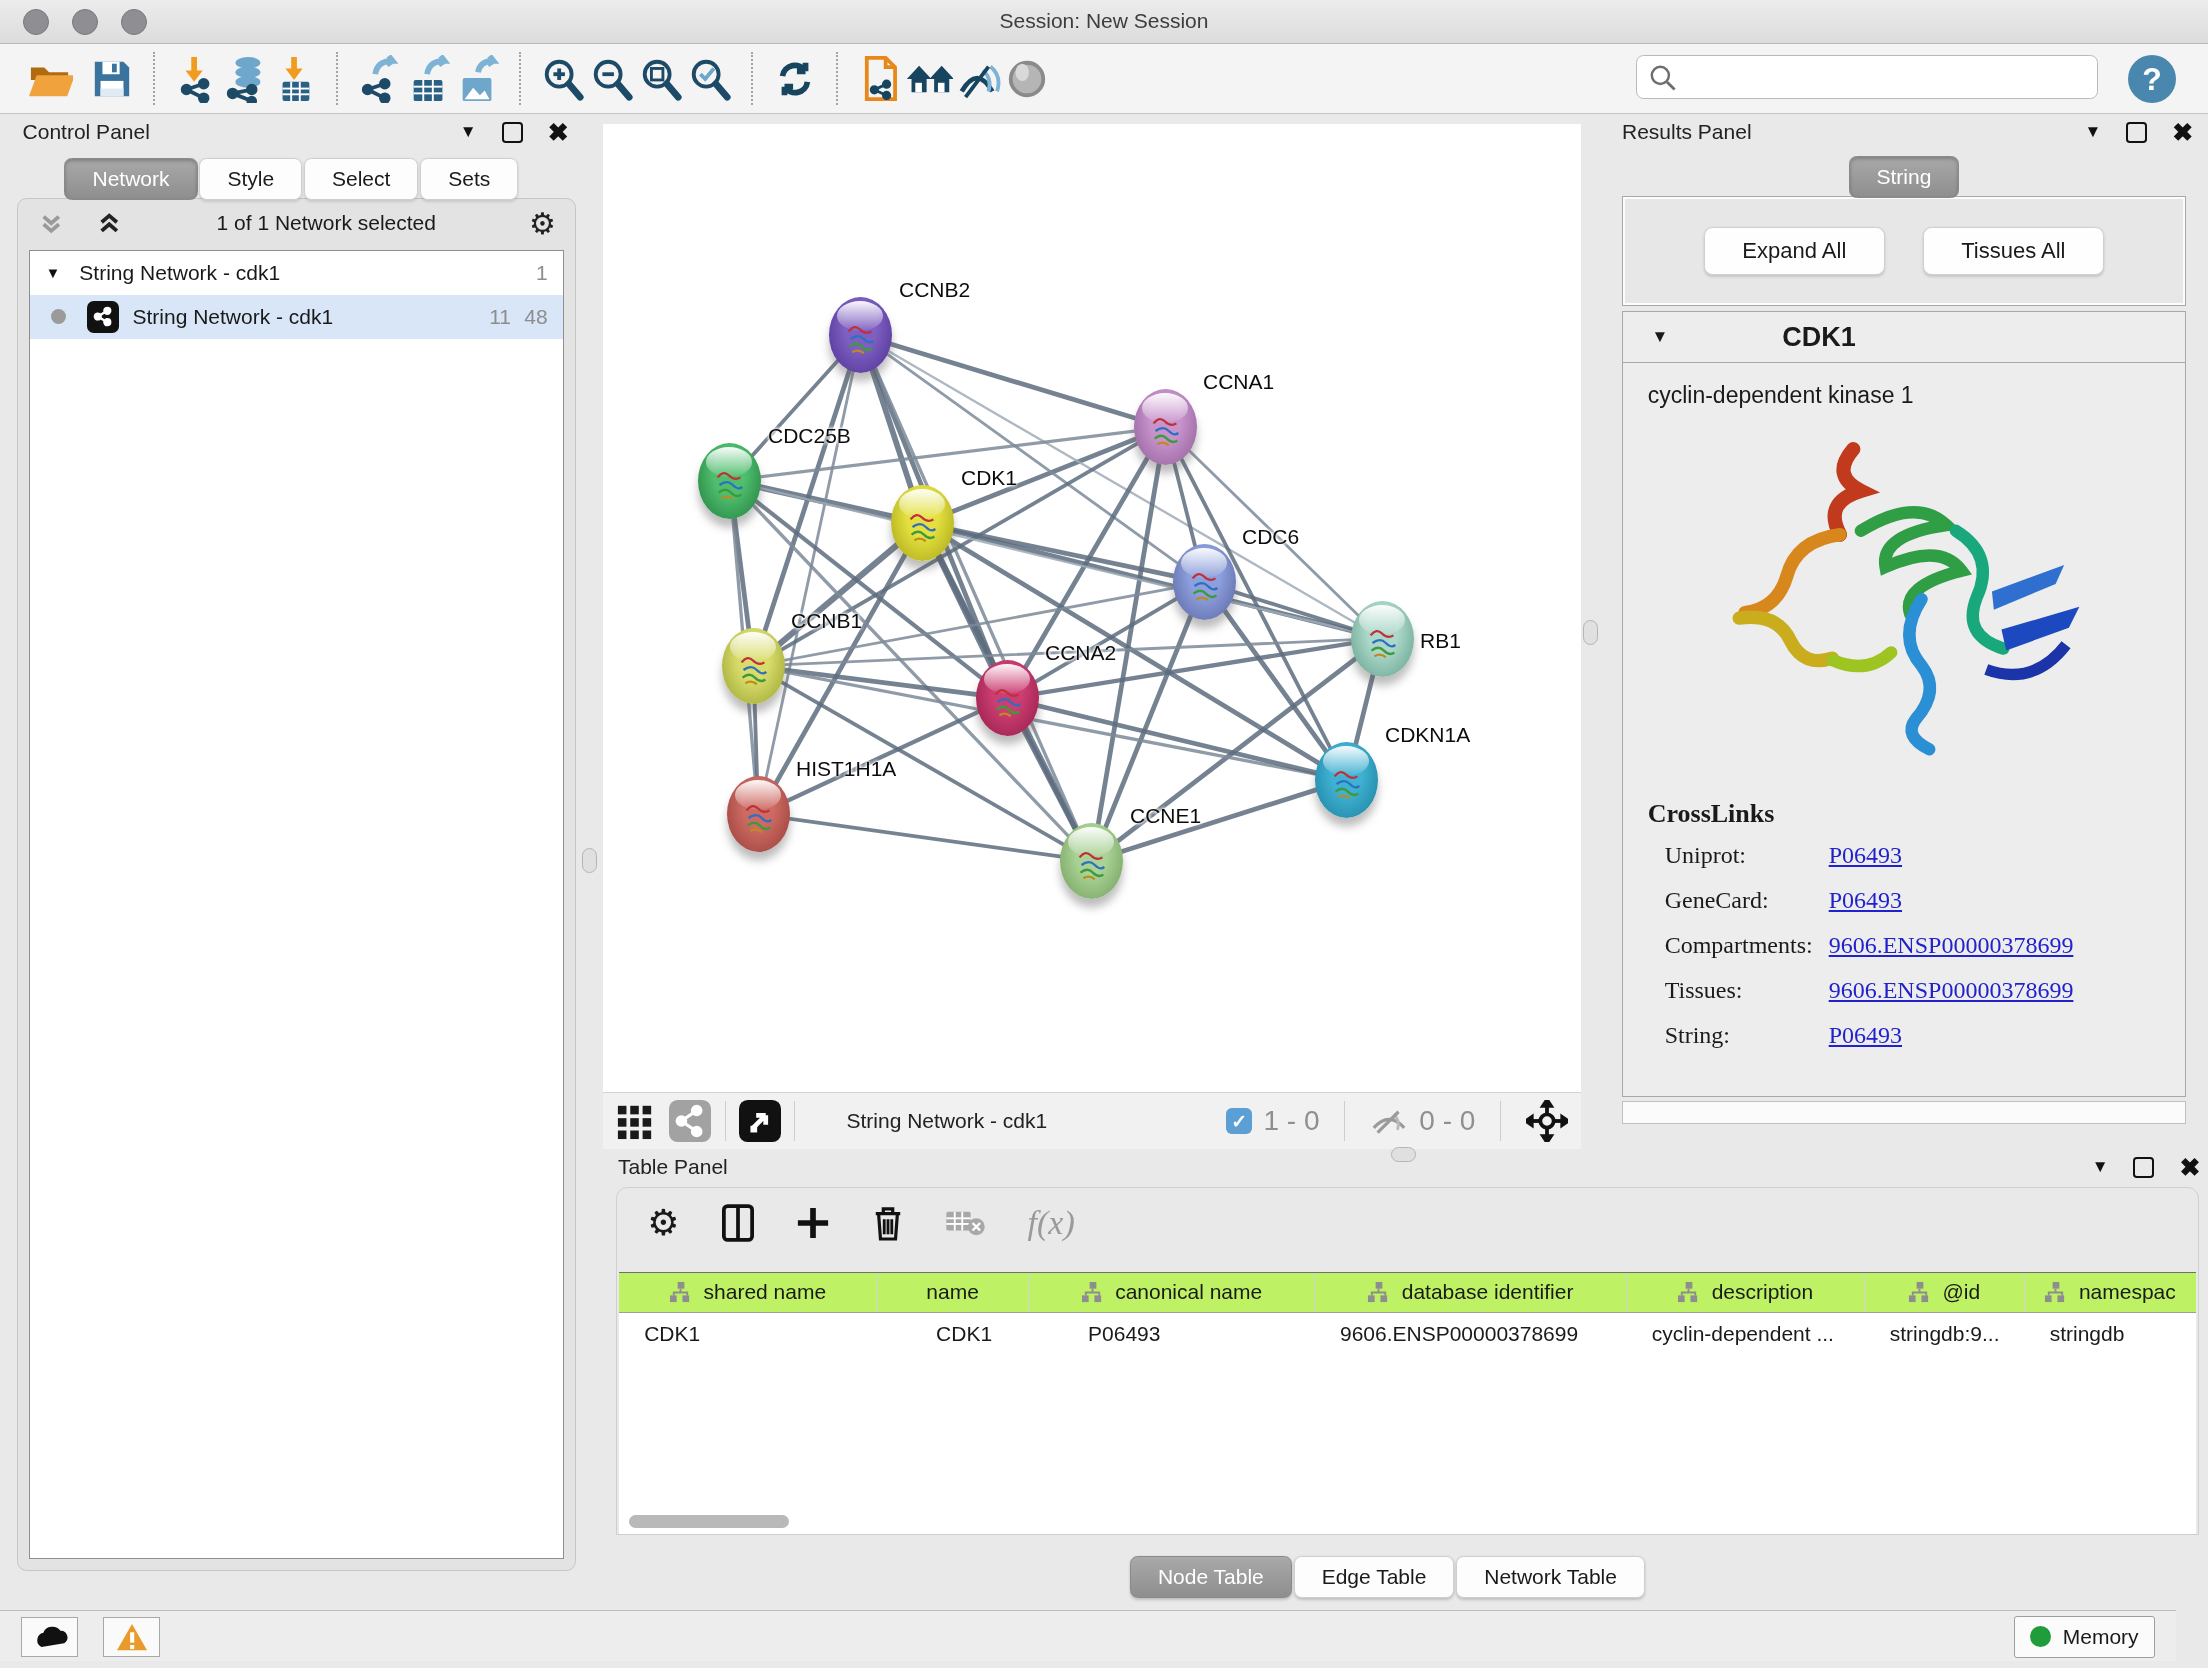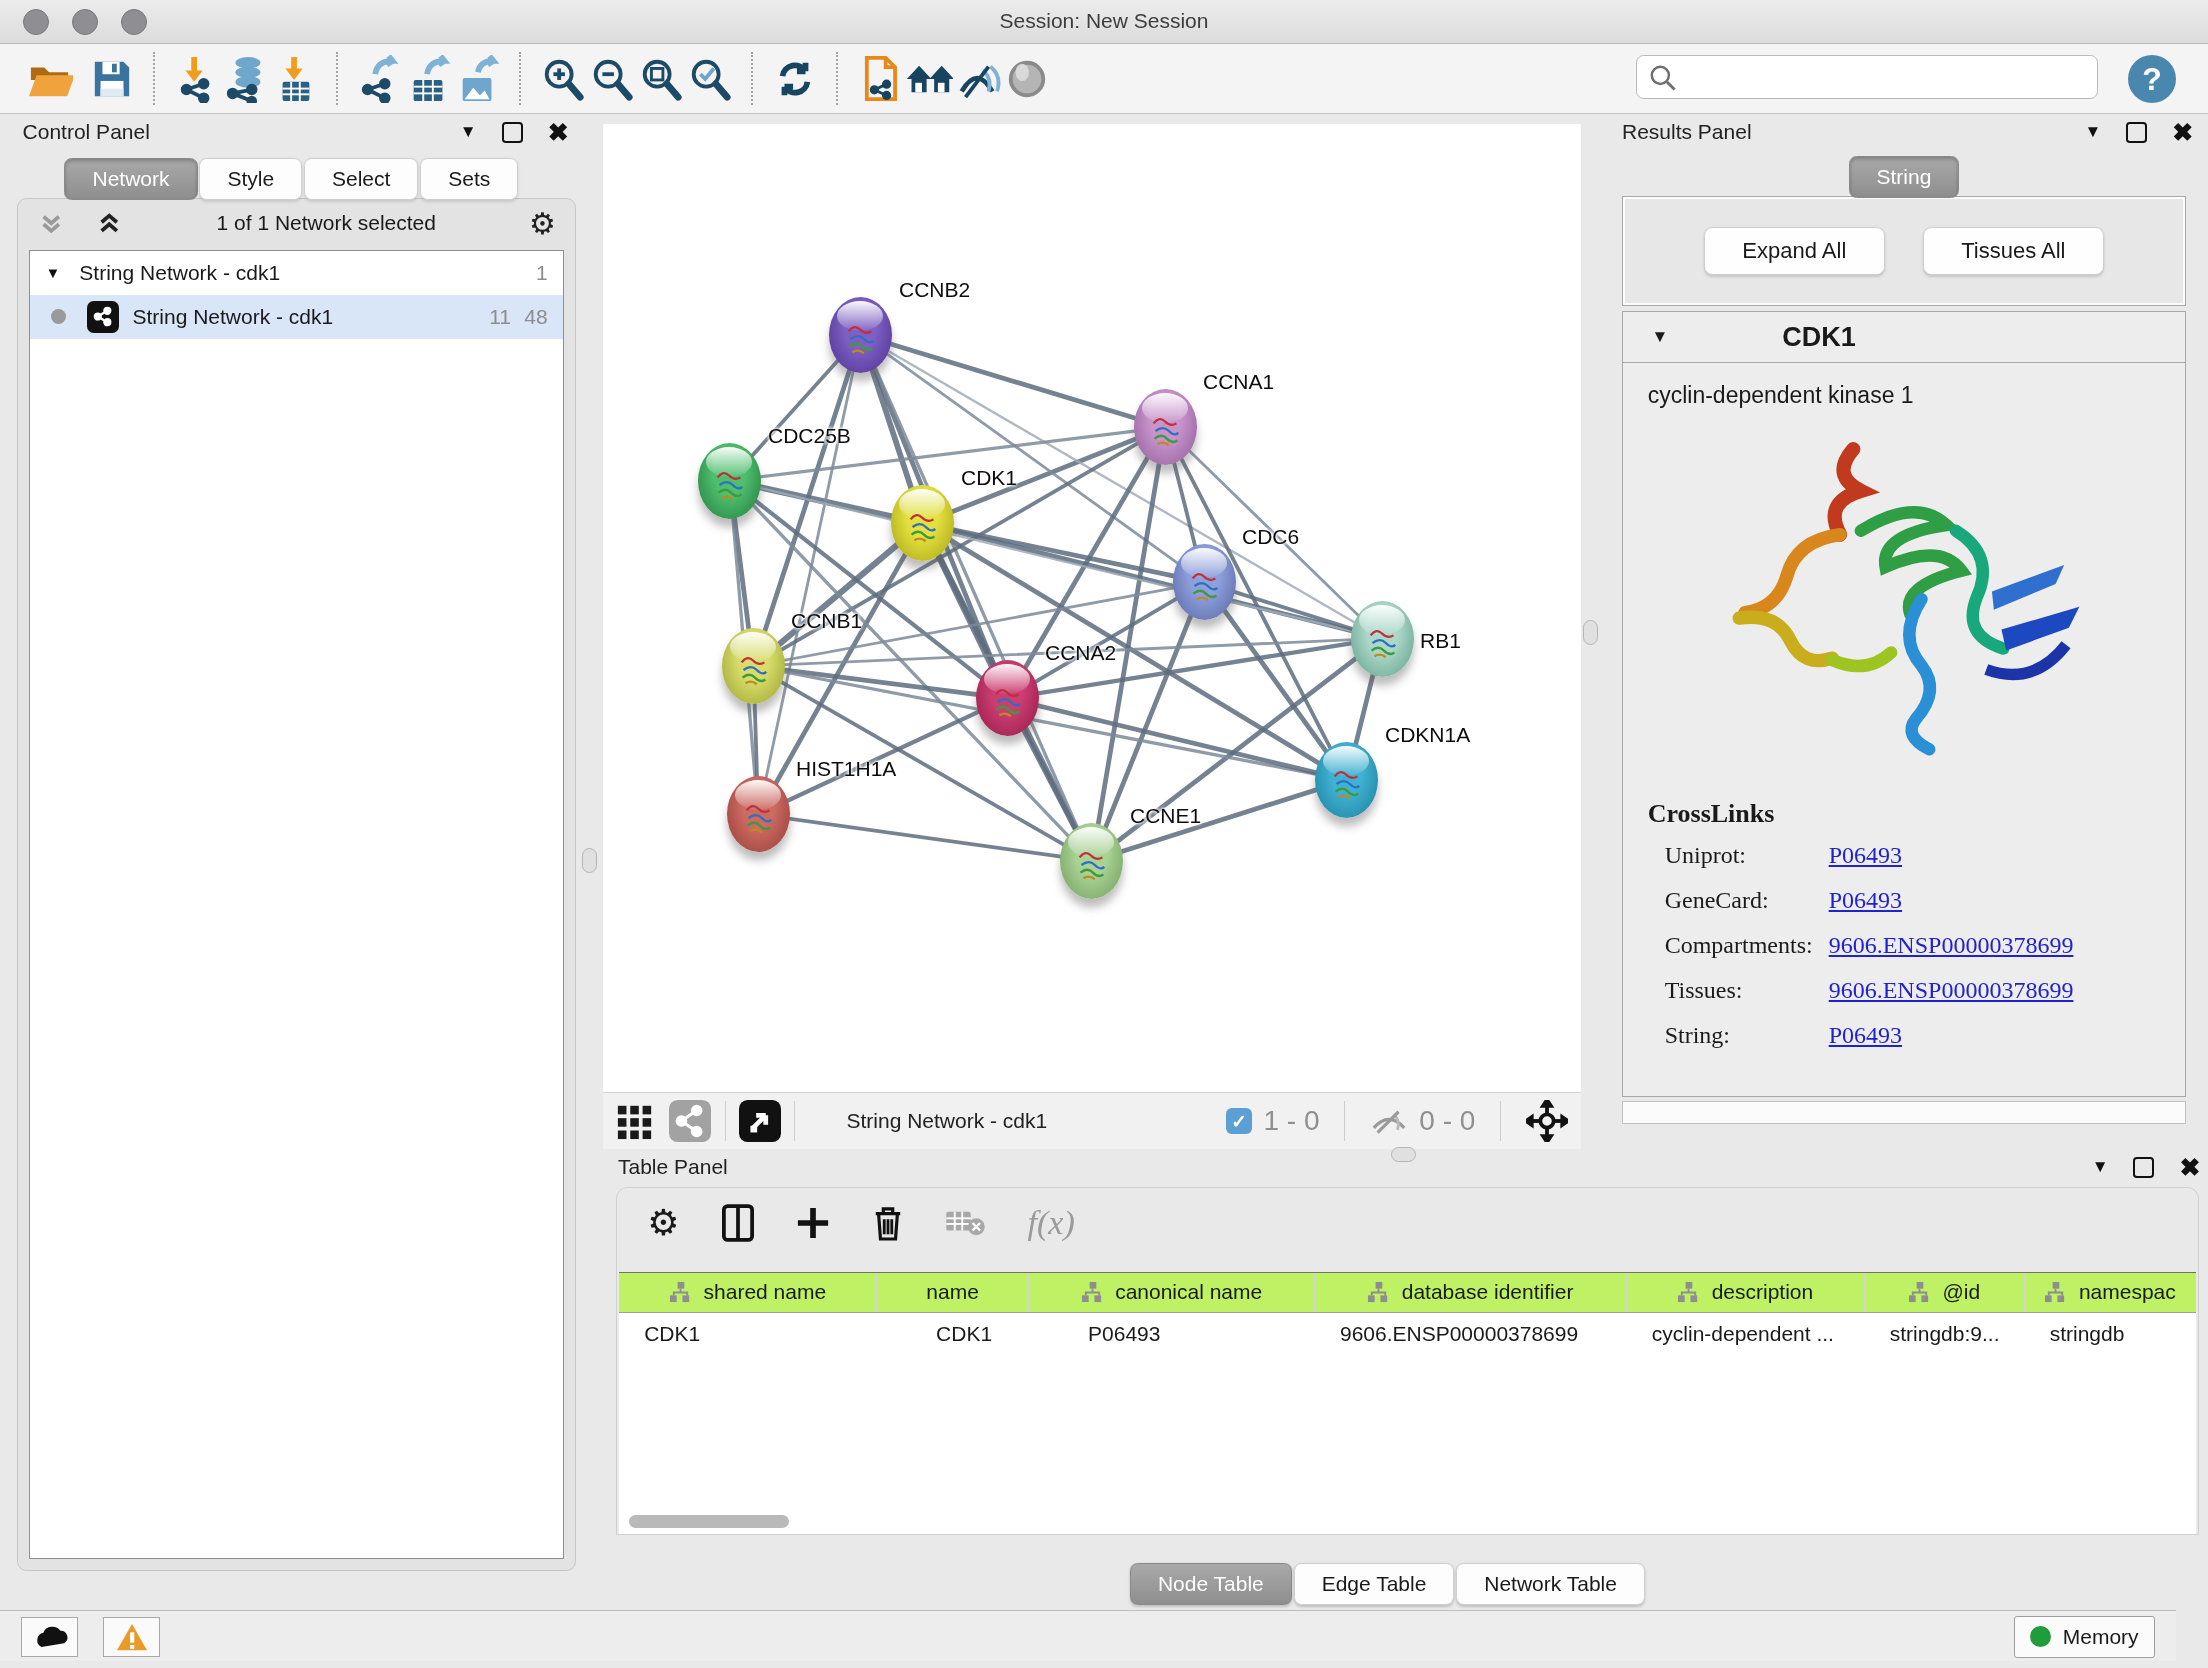--- a/index.html
+++ b/index.html
@@ -107,21 +107,21 @@
   .tp-tool { cursor:pointer; display:flex; align-items:center; }
   .fx { font-family:"Liberation Serif", serif; font-style:italic; color:#9a9a9a; font-size:34px; }
   .tp-table { position:absolute; left:1.9px; right:1.9px; top:84px; bottom:0; background:#fff; border-top:1.9px solid #6f6f6f; overflow:hidden; }
   .tp-header { display:flex; height:40px; background:#bef264; border-bottom:1px solid #9d9d9d; }
   .th { display:flex; align-items:center; justify-content:center; gap:11.4px; font-size:21px; border-right:1px solid #d4d4d4; }
   .tp-row { display:flex; height:42px; }
   .td { display:flex; align-items:center; padding-left:25px; font-size:21px; }
   .tp-hscroll { position:absolute; left:9.5px; bottom:5.7px; width:98%; height:13.3px; }
   .tp-hthumb { width:160px; height:13.3px; background:#b9b9b9; border-radius:6.7px; }
   .tp-tabs { position:absolute; left:525px; top:407px; display:flex; }
-  .tp-tabs .tab { box-shadow:0 1.9px 2.9px rgba(0,0,0,.18);margin-top:7px; }
+  .tp-tabs .tab { box-shadow:0 1.9px 2.9px rgba(0,0,0,.18); }
 
   
   .statusbar { position:absolute; left:0; top:1610px; width:2176px; height:51px; background:#ededed; border-top:1px solid #bdbdbd; }
   .sb-btn { position:absolute; top:5.7px; width:57px; height:40px; background:#fafafa; border:1.9px solid #a8a8a8;
     display:flex; align-items:center; justify-content:center; cursor:pointer; }
   .memory-btn { position:absolute; right:21px; top:4.8px; height:42px; min-width:141px; background:#fbfbfb;
     border:1px solid #9e9e9e; border-radius:2.9px; display:flex; align-items:center; justify-content:center; gap:11.4px;
     font-size:21px; cursor:pointer; }
   .mem-dot { width:21px; height:21px; border-radius:50%; background:#1f9d3a; }
 </style>

